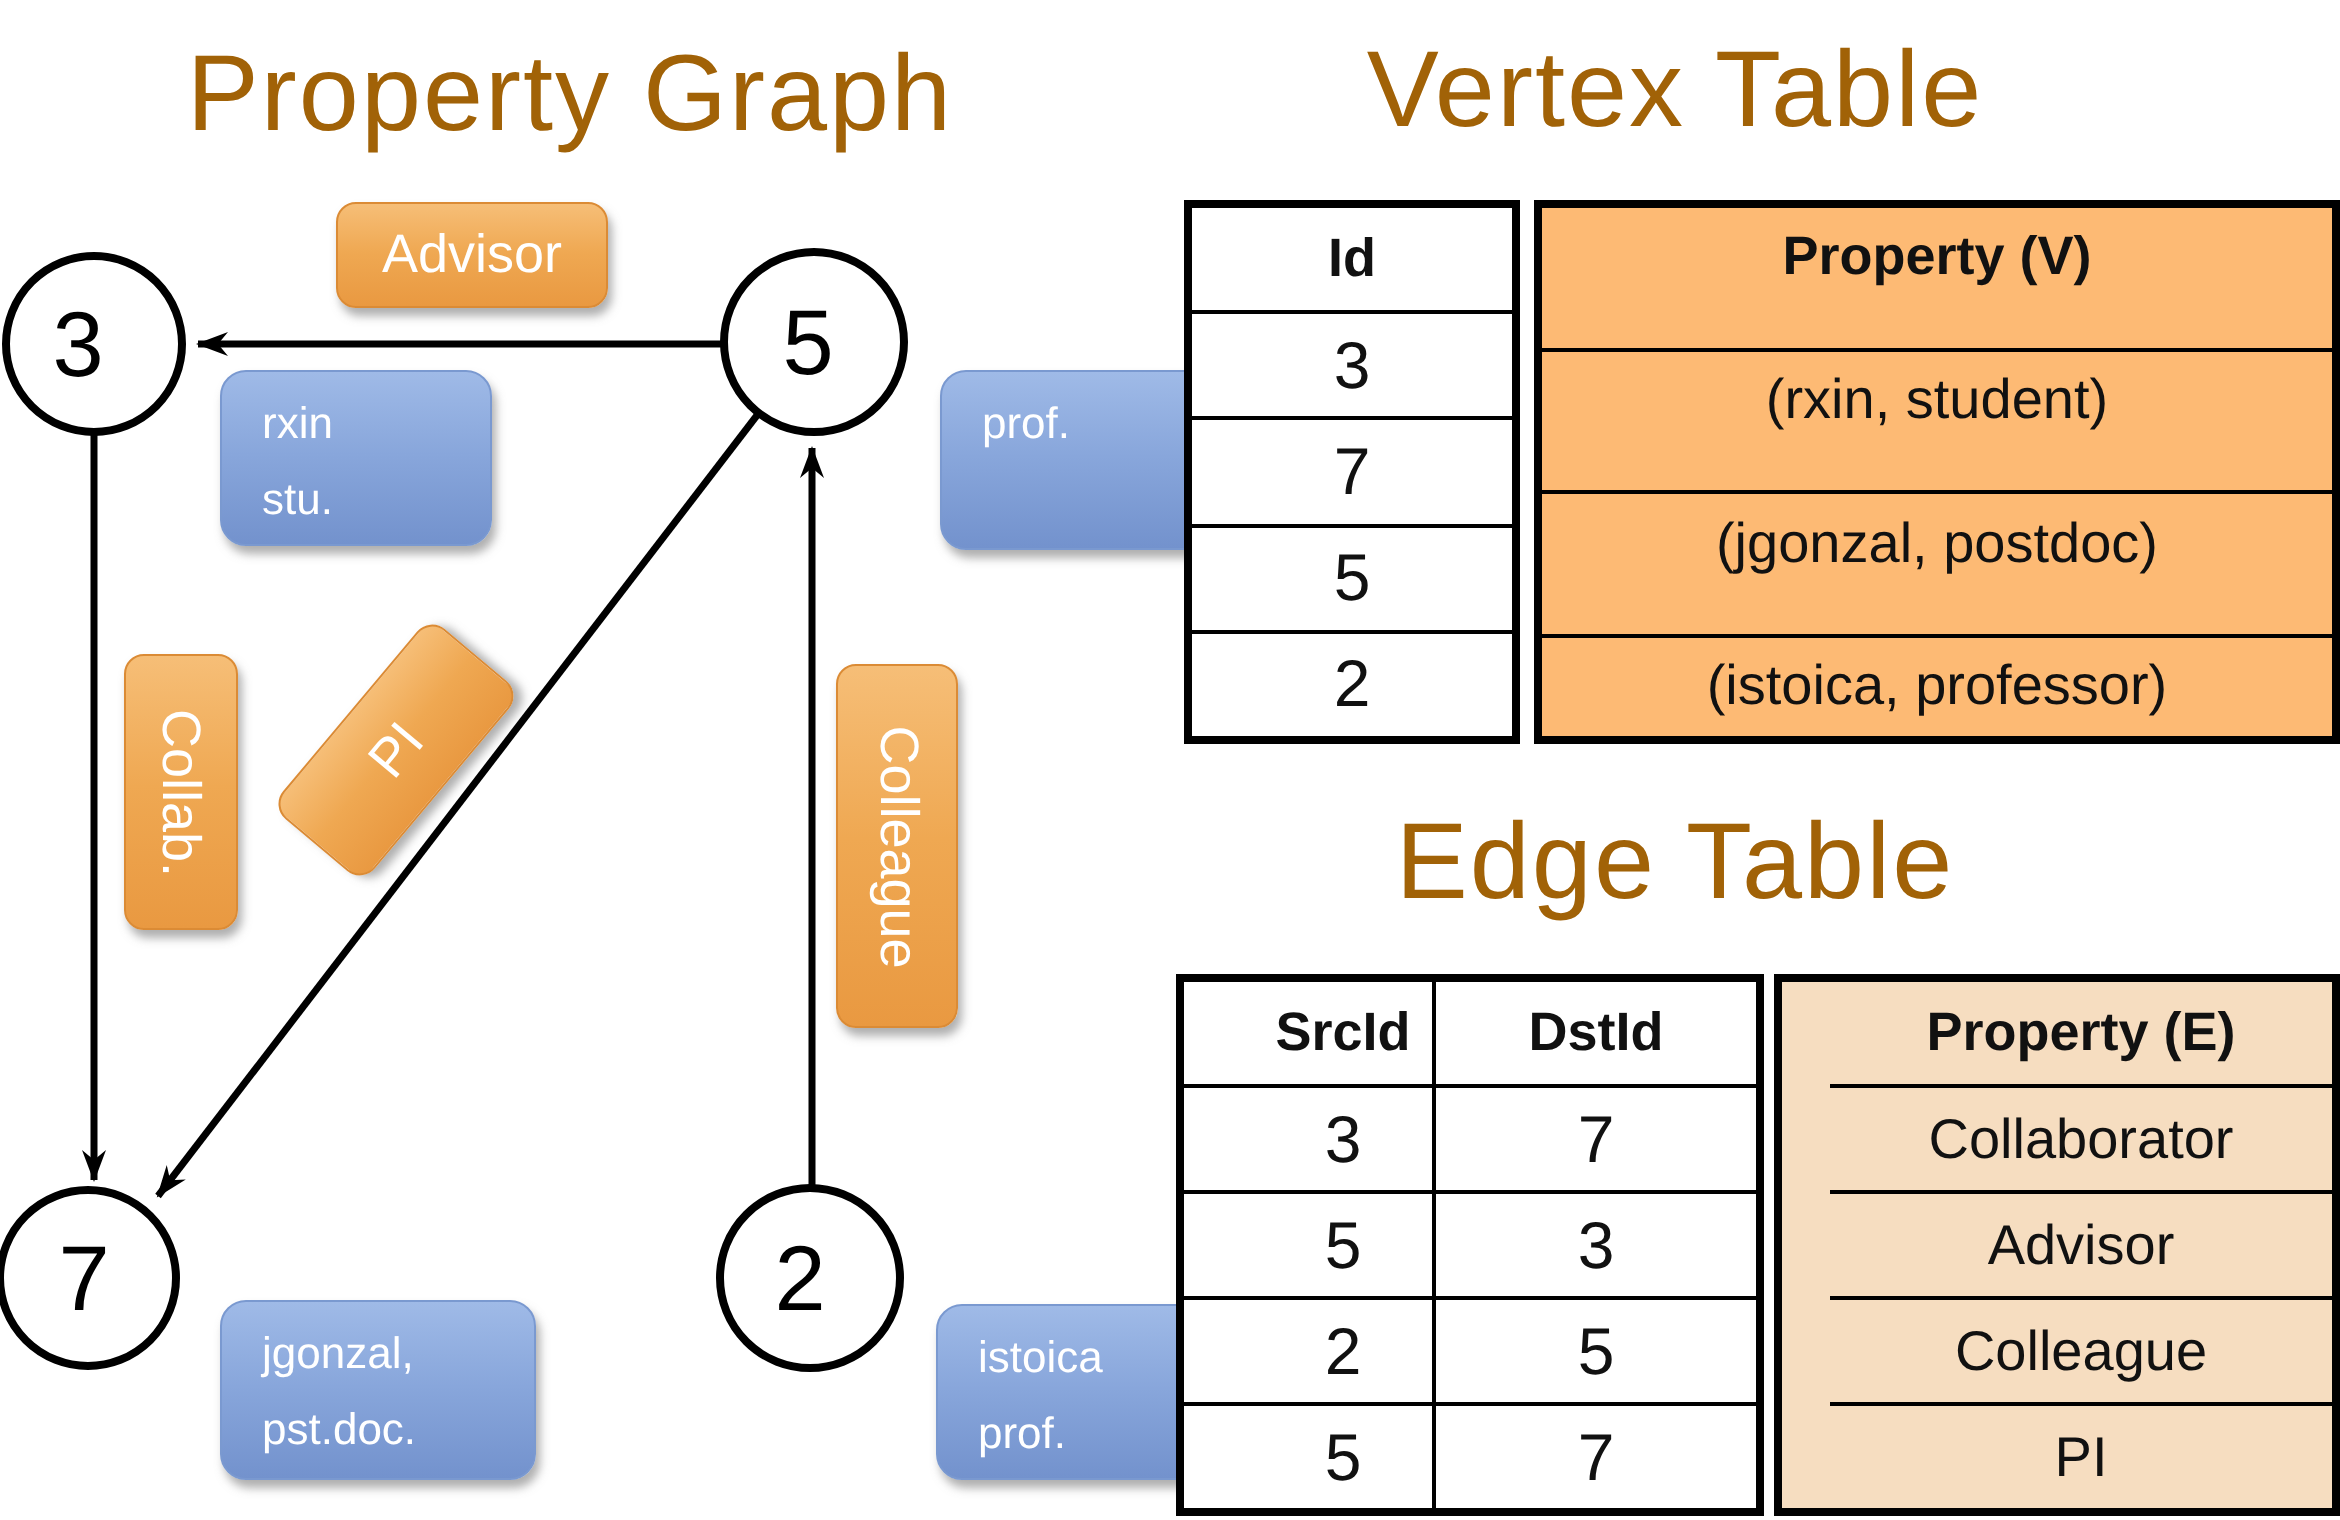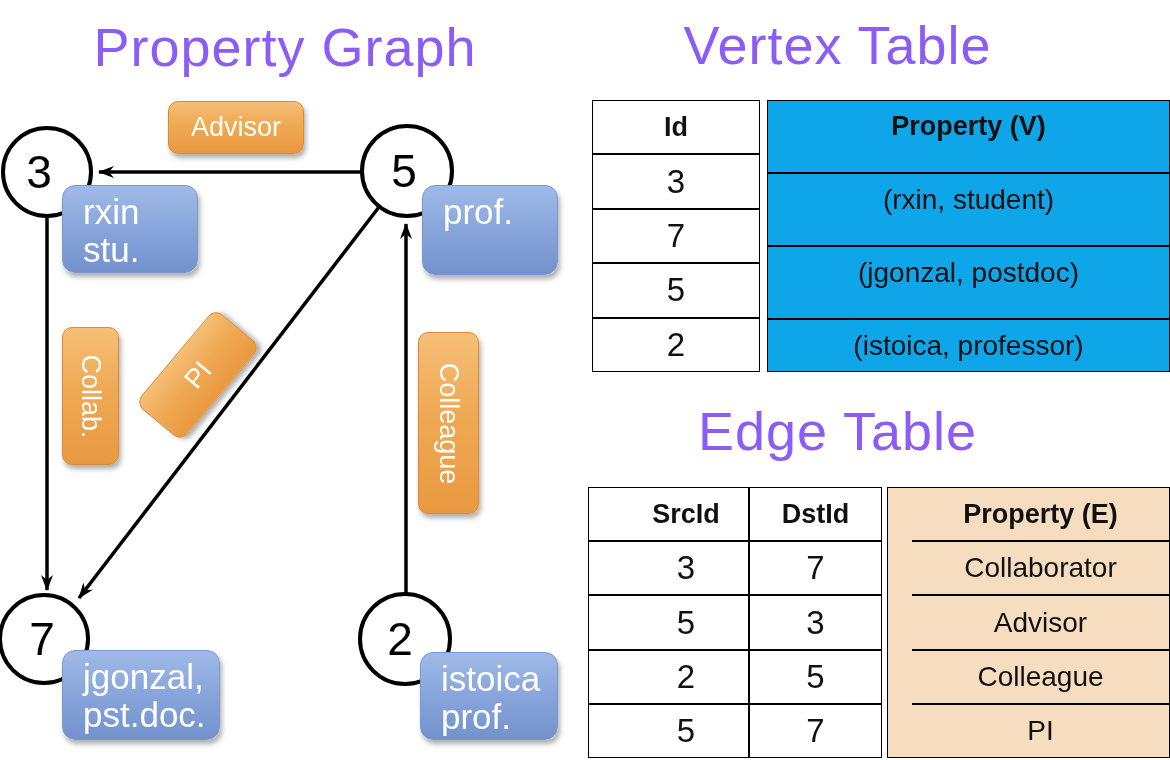--- a/index.html
+++ b/index.html
@@ -2,21 +2,21 @@
 <html><head>
 <meta charset="utf-8">
 <style>
   html,body { margin:0; padding:0; background:#fff; }
   .canvas {
     position:relative; width:1170px; height:760px; overflow:hidden;
     background:#fff; font-family:"Liberation Sans", sans-serif; color:#111;
   }
   .big-title {
     position:absolute; text-align:center; font-size:54px; letter-spacing:1px;
-    color:#8b5cf6; white-space:nowrap;
+    color:#a16207; white-space:nowrap;
   }
   #pg-title { left:0; top:16px; width:570px; }
   #vt-title { left:585px; top:14px; width:505px; }
   #et-title { left:585px; top:400px; width:505px; }
 
   
   .graph-pane { position:absolute; left:0; top:0; width:585px; height:760px; }
   svg.edges { position:absolute; left:0; top:0; }
   .node-label {
     position:absolute; width:60px; height:60px; display:flex;
@@ -34,46 +34,46 @@
   #lbl-advisor   { left:168px; top:101px; width:134px; height:51px; }
   #lbl-collab    { left:62px;  top:327px; width:55px;  height:136px; }
   #lbl-pi        { left:136px; top:345px; width:122px; height:58px; transform:rotate(-50deg); }
   #lbl-colleague { left:418px; top:332px; width:59px;  height:180px; }
 
   .pbox {
     position:absolute; box-sizing:border-box;
     background:linear-gradient(180deg, #9FBAE7 0%, #88A6DB 48%, #7392CD 100%);
     border:1.5px solid #7A99D0; border-radius:13px; color:#fff;
     box-shadow:2px 4px 5px rgba(110,110,110,0.55);
-    font-size:35px; line-height:38px; padding:7px 0 0 20px;
+    font-size:22px; line-height:38px; padding:7px 0 0 20px;margin-left:48px;
   }
   .pbox span { display:block; }
   #pbox-rxin     { left:62px;  top:185px; width:136px; height:88px; }
   #pbox-franklin { left:422px; top:185px; width:136px; height:90px; }
   #pbox-jgonzal  { left:62px;  top:650px; width:158px; height:90px; }
   #pbox-istoica  { left:420px; top:652px; width:138px; height:88px; }
 
   
   .tbl-wrap { position:absolute; display:flex; }
   #vt-wrap { left:592px; top:100px; width:578px; height:272px; }
   #et-wrap { left:588px; top:487px; width:582px; height:271px; }
   .tbl {
-    box-sizing:border-box; border:1px solid #000000; display:flex; flex-direction:column;
+    box-sizing:border-box; border:4px solid #000000; display:flex; flex-direction:column;
     background:#fff;
   }
-  .tbl.shade-blue  { background:#0ea5e9;gap:20px; }
+  .tbl.shade-blue  { background:#fdba74;gap:20px; }
   .tbl.shade-peach { background:#F6DDC0; }
   #vt-id   { width:168px; }
   #vt-prop { width:403px; margin-left:7px; }
   #et-ids  { width:294px; }
   #et-prop { width:283px; margin-left:5px;padding-left:24px; }
   .trow { flex:1; display:flex; align-items:center; justify-content:center; }
   .trow + .trow { border-top:2.5px solid #000; }
   .trow .cell { display:flex; align-items:center; justify-content:center; height:100%; }
-  .cell.c1 { width:161px; border-right:2.5px solid #000; box-sizing:border-box;padding-left:35px; }
+  .cell.c1 { width:126px; border-right:2.5px solid #000; box-sizing:border-box;padding-left:35px; }
   .cell.c2 { flex:1;border-radius:13px; }
   .hdr { font-weight:bold; font-size:27px; }
   .num { font-size:33px; }
   .pval { font-size:28px; }
 </style>
 </head>
 <body>
 
 <div class="canvas">
 

